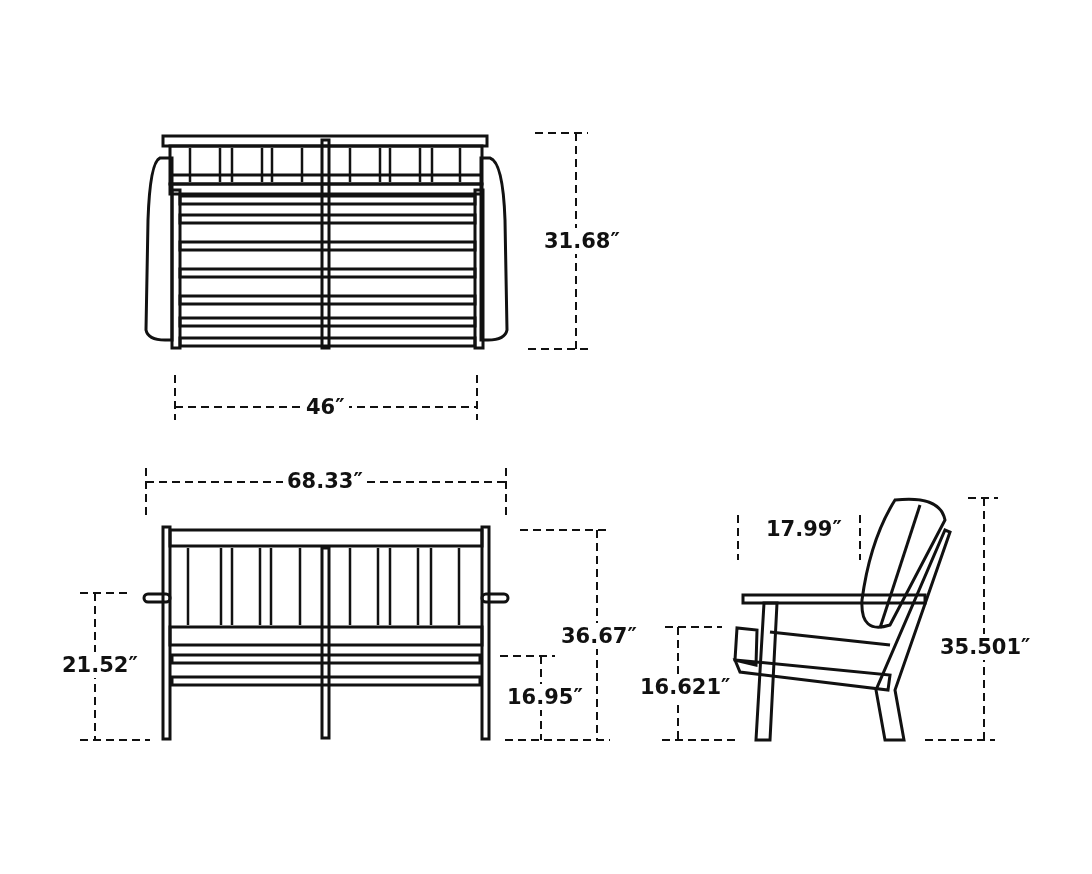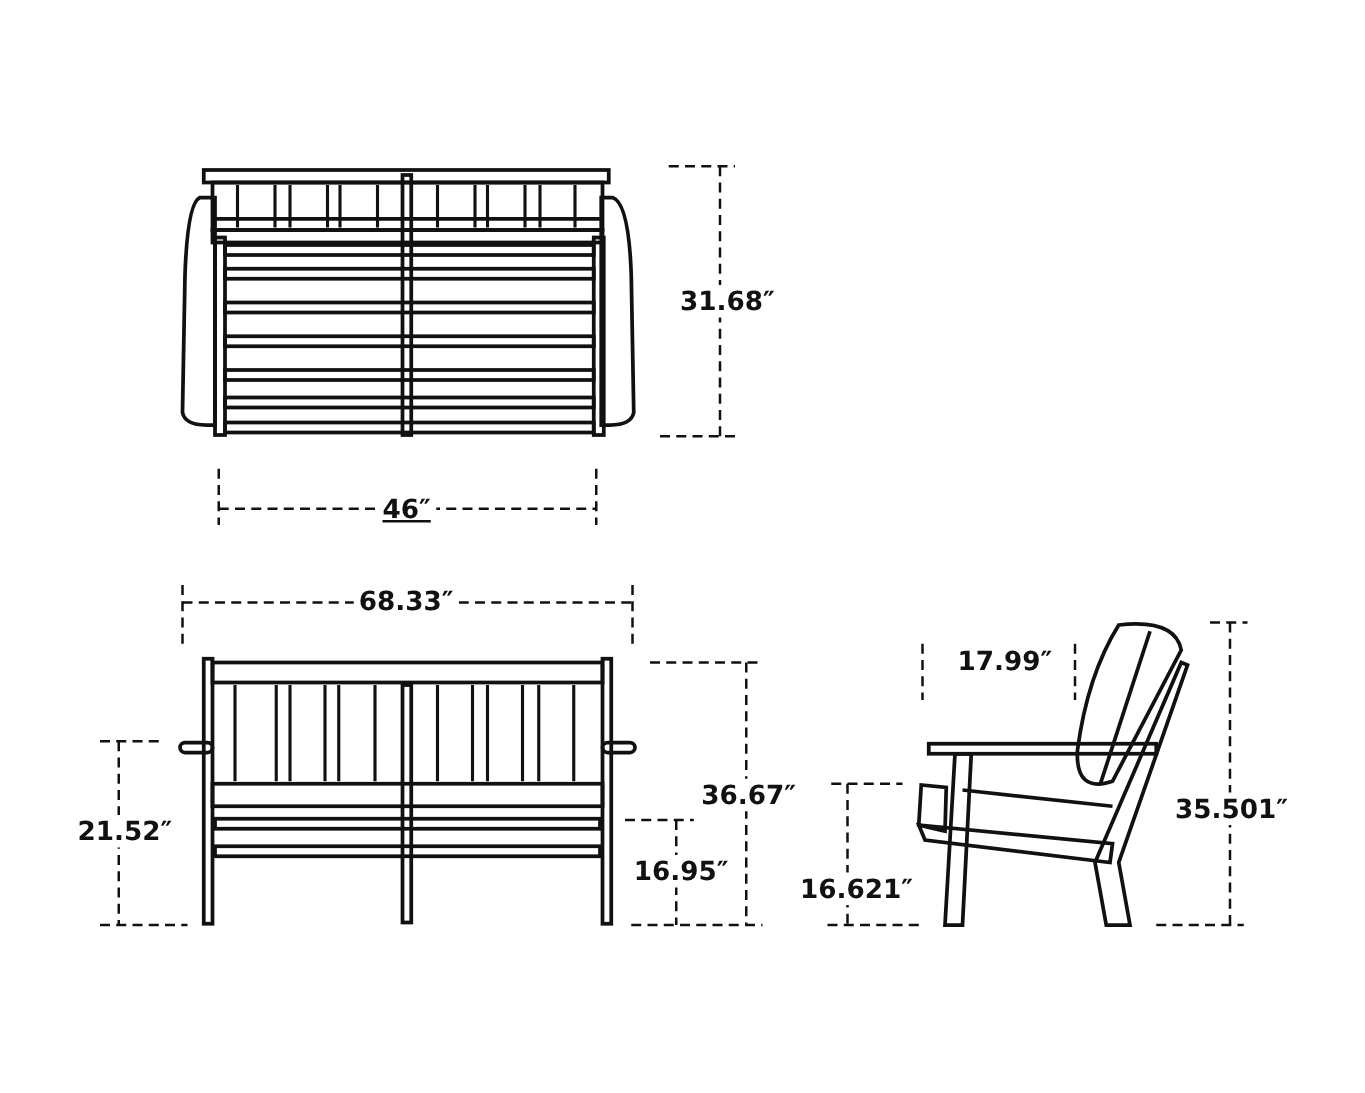--- a/index.html
+++ b/index.html
@@ -113,21 +113,21 @@
       <line x1="665" y1="627" x2="722" y2="627"></line>
         <line x1="662" y1="740" x2="738" y2="740"></line>
       <line x1="678" y1="627" x2="678" y2="740"></line>
       <line x1="968" y1="498" x2="998" y2="498"></line>
         <line x1="925" y1="740" x2="995" y2="740"></line>
       <line x1="984" y1="498" x2="984" y2="740"></line>
     </g>
   </svg>
 
   <div class="dim-label" style="left:540px;top:228px;">31.68″</div>
-  <div class="dim-label" style="left:302px;top:394px;text-decoration:underline;">46″</div>
+  <div class="dim-label" style="left:302px;top:394px;">46″</div>
   <div class="dim-label" style="left:283px;top:468px;">68.33″</div>
   <div class="dim-label" style="left:557px;top:623px;">36.67″</div>
   <div class="dim-label" style="left:58px;top:652px;">21.52″</div>
   <div class="dim-label" style="left:503px;top:684px;">16.95″</div>
   <div class="dim-label" style="left:762px;top:516px;">17.99″</div>
   <div class="dim-label" style="left:936px;top:606px;margin-top:28px;">35.501″</div>
-  <div class="dim-label" style="left:636px;top:674px;margin-top:24px;">16.621″</div>
+  <div class="dim-label" style="left:636px;top:674px;">16.621″</div>
 </div>
 
 </body></html>

